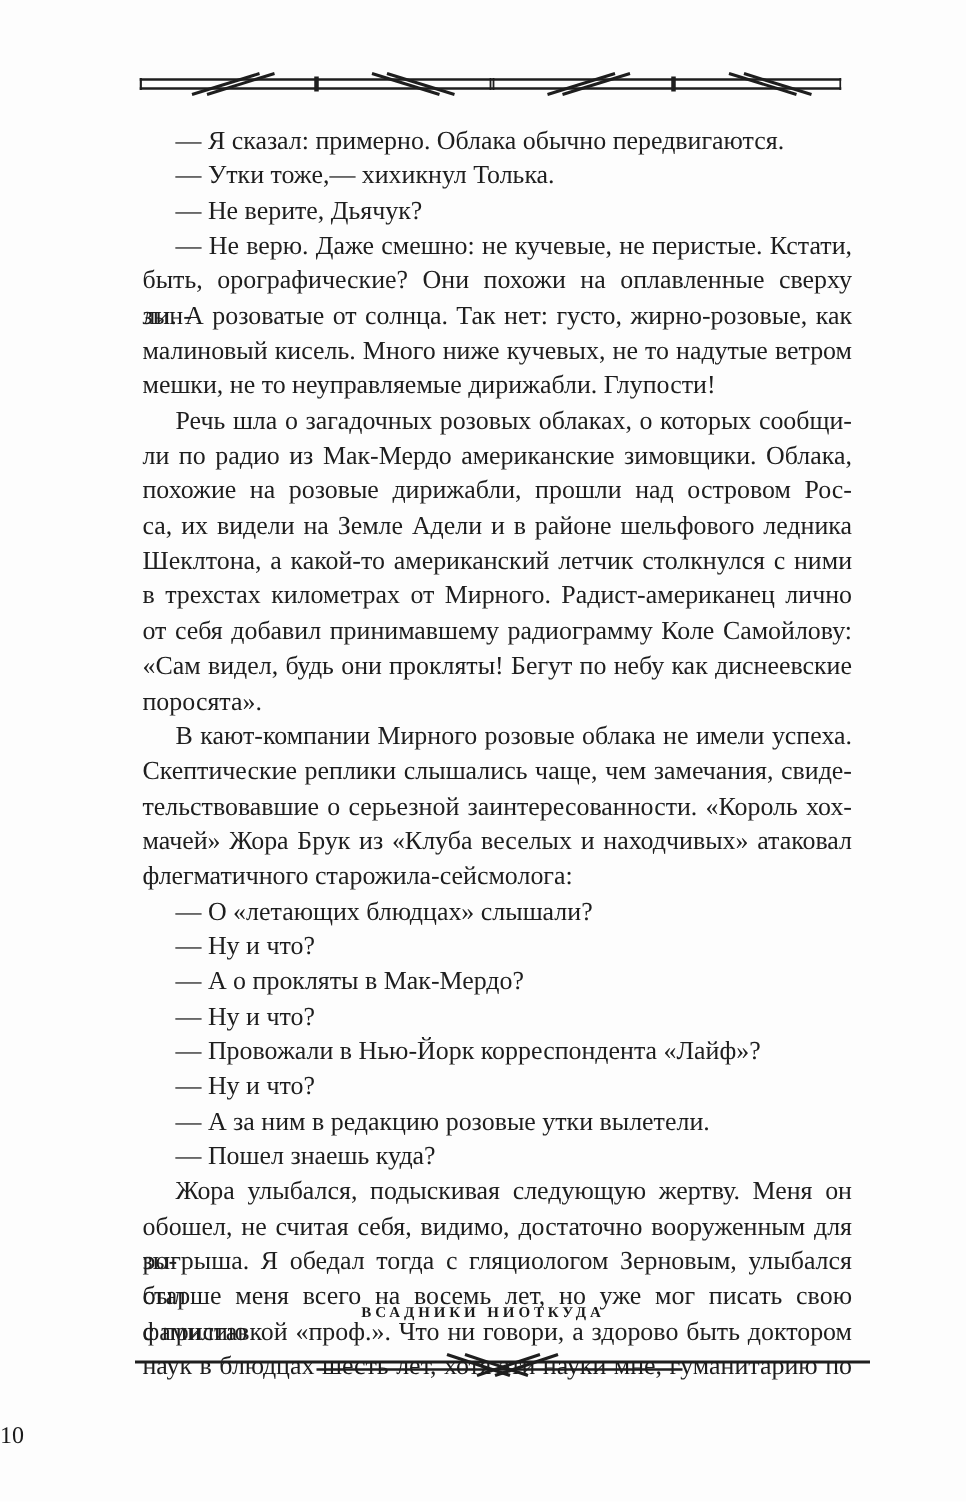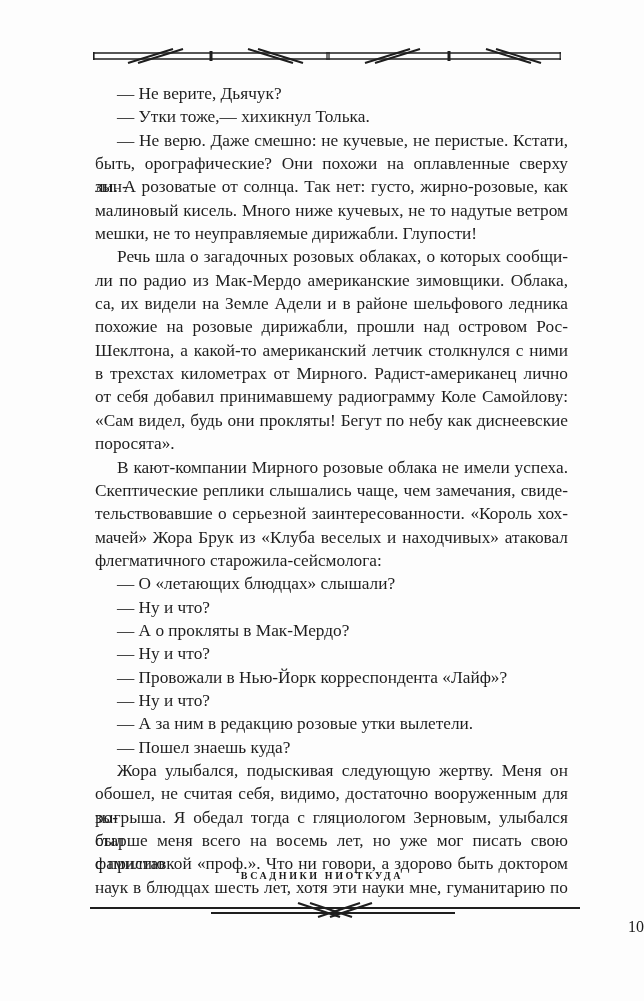--- a/index.html
+++ b/index.html
@@ -5,21 +5,21 @@
   html, body { margin: 0; padding: 0; background: #ffffff; }
   body { width: 644px; height: 1001px; position: relative; overflow: hidden; font-family: "DejaVu Serif", "Liberation Serif", serif; color: #1e1e1e; }
   .page { position: absolute; left: 0; top: 0; width: 644px; height: 1001px; background: #fdfdfd; }
   .ornament-top { position: absolute; left: 93px; top: 46px; width: 468px; height: 20px; }
   .text-block { position: absolute; left: 95px; top: 82px; width: 473px; font-family: "Liberation Serif", "DejaVu Serif", serif; font-size: 17.3px; line-height: 23.35px; }
   .line { display: block; white-space: nowrap; height: 23.35px; }
   .justify { text-align: justify; text-align-last: justify; white-space: normal; font-family: Liberation Serif, serif; }
   .indent { padding-left: 22px; }
   .running-title { position: absolute; left: 0; width: 644px; top: 870px; text-align: center; font-family: "Liberation Serif", "DejaVu Serif", serif; font-weight: bold; font-size: 10px; letter-spacing: 2.6px; color: #1a1a1a; }
   .ornament-bottom { position: absolute; left: 90px; top: 900px; width: 490px; height: 24px; }
-  .page-number { position: absolute; left: 0; width: 644px; top: 918px; text-align: right; font-family: "Liberation Serif", "DejaVu Serif", serif; font-size: 16px; color: #1a1a1a; }
+  .page-number { position: absolute; left: 0; width: 644px; top: 949px; text-align: left; font-family: "Liberation Serif", "DejaVu Serif", serif; font-size: 16px; color: #1a1a1a; }
 </style>
 </head>
 <body>
 
 <div class="page">
 
   <svg class="ornament-top" viewBox="0 0 468 20" preserveAspectRatio="none">
     <g stroke="#1e1e1e" fill="none">
 
       <line x1="0" y1="7" x2="468" y2="7" stroke-width="1.6"></line>
@@ -38,31 +38,32 @@
       <line x1="155" y1="3" x2="200" y2="17" stroke-width="2"></line>
       <line x1="165" y1="3" x2="210" y2="17" stroke-width="2"></line>
       <line x1="272" y1="17" x2="317" y2="3" stroke-width="2"></line>
       <line x1="282" y1="17" x2="327" y2="3" stroke-width="2"></line>
       <line x1="393" y1="3" x2="438" y2="17" stroke-width="2"></line>
       <line x1="403" y1="3" x2="448" y2="17" stroke-width="2"></line>
     </g>
   </svg>
 
   <div class="text-block" id="text-block">
+      <span class="line indent">— Я сказал: примерно. Облака обычно передвигаются.</span>
+      <span class="line indent">— Утки тоже,— хихикнул Толька.</span>
       <span class="line indent">— Не верите, Дьячук?</span>
-      <span class="line indent">— Утки тоже,— хихикнул Толька.</span>
       <span class="line indent justify">— Не верю. Даже смешно: не кучевые, не перистые. Кстати,</span>
       <span class="line justify">быть, орографические? Они похожи на оплавленные сверху лин-</span>
       <span class="line justify">зы. А розоватые от солнца. Так нет: густо, жирно-розовые, как</span>
       <span class="line justify">малиновый кисель. Много ниже кучевых, не то надутые ветром</span>
       <span class="line">мешки, не то неуправляемые дирижабли. Глупости!</span>
       <span class="line indent justify">Речь шла о загадочных розовых облаках, о которых сообщи-</span>
       <span class="line justify">ли по радио из Мак-Мердо американские зимовщики. Облака,</span>
+      <span class="line justify">похожие на розовые дирижабли, прошли над островом Рос-</span>
       <span class="line justify">са, их видели на Земле Адели и в районе шельфового ледника</span>
-      <span class="line justify">похожие на розовые дирижабли, прошли над островом Рос-</span>
       <span class="line justify">Шеклтона, а какой-то американский летчик столкнулся с ними</span>
       <span class="line justify">в трехстах километрах от Мирного. Радист-американец лично</span>
       <span class="line justify">от себя добавил принимавшему радиограмму Коле Самойлову:</span>
       <span class="line justify">«Сам видел, будь они прокляты! Бегут по небу как диснеевские</span>
       <span class="line">поросята».</span>
       <span class="line indent justify">В кают-компании Мирного розовые облака не имели успеха.</span>
       <span class="line justify">Скептические реплики слышались чаще, чем замечания, свиде-</span>
       <span class="line justify">тельствовавшие о серьезной заинтересованности. «Король хох-</span>
       <span class="line justify">мачей» Жора Брук из «Клуба веселых и находчивых» атаковал</span>
       <span class="line">флегматичного старожила-сейсмолога:</span>

